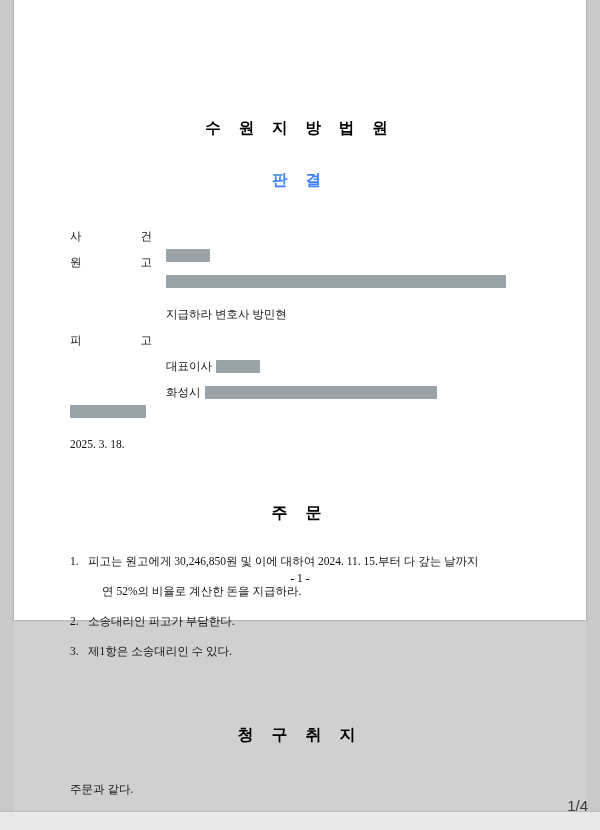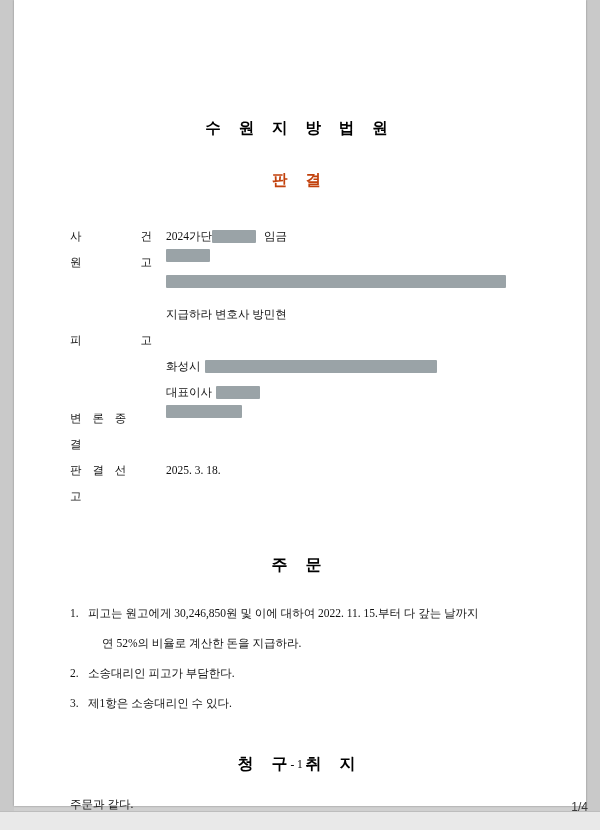--- a/index.html
+++ b/index.html
@@ -17,21 +17,21 @@
   .viewer {
     position: absolute;
     inset: 0;
     background: #d0d0d0;
   }
   .page {
     position: absolute;
     left: 14px;
     top: 0;
     width: 572px;
-    height: 806px;
+    height: 620px;
     background: #ffffff;
     box-shadow: 0 0 2px rgba(0,0,0,0.35);
   }
   .page-inner {
     position: absolute;
     left: 0;
     top: 0;
     right: 0;
     bottom: 0;
     padding: 0 56px;
@@ -45,21 +45,21 @@
     letter-spacing: 7px;
     margin-top: 118px;
     color: #000;
   }
   .doc-title {
     text-align: center;
     font-size: 15.5px;
     font-weight: bold;
     letter-spacing: 7px;
     margin-top: 31px;
-    color: #c2410c;
+    color: #3b82f6;
   }
   .meta {
     margin-top: 32px;
     font-size: 11.5px;
   }
   .meta-row {
     display: flex;
     align-items: flex-start;
     min-height: 26px;
     line-height: 26px;
@@ -116,37 +116,37 @@
     flex: 0 0 18px;
   }
   .order-text {
     flex: 1 1 auto;
   }
   .order-text .cont {
     display: block;
     padding-left: 14px;
   }
   .claim-body {
-    margin-top: 22px;
+    margin-top: 36px;
     font-size: 11.5px;
   }
   .page-number {
     position: absolute;
     left: 0;
     right: 0;
     bottom: 36px;
     text-align: center;
     font-size: 11.5px;
     color: #000;
   }
   .page-counter {
     position: absolute;
     right: 12px;
     bottom: 16px;
-    font-size: 12px;
+    font-size: 15px;
     color: #3a3a3a;
     font-family: "Liberation Sans", sans-serif;
   }
   .bottom-strip {
     position: absolute;
     left: 0;
     right: 0;
     bottom: 0;
     height: 18px;
     background: #e9e9e9;
@@ -182,26 +182,20 @@
       <div class="court-title">수 원 지 방 법 원</div>
       <div class="doc-title">판        결</div>
 
       <div class="meta">
 
         <div class="meta-row">
           <div class="meta-label">
             <span>사</span>
             <span>건</span>
           </div>
-          <div class="meta-value">
-            <span class="val-text">2024가단</span>
-            <span class="redact" style="width:44px"></span>
-            <span class="gap-sm"></span>
-            <span class="val-text">임금</span>
-          </div>
         </div>
 
         <div class="meta-row">
           <div class="meta-label">
             <span>원</span>
             <span>고</span>
           </div>
           <div class="meta-value">
             <span class="redact" style="width:44px"></span>
           </div>
@@ -222,72 +216,70 @@
         <div class="meta-row">
           <div class="meta-label">
             <span>피</span>
             <span>고</span>
           </div>
         </div>
 
         <div class="meta-row">
           <div class="meta-label"></div>
           <div class="meta-value">
+            <span class="val-text">대표이사</span>
+            <span class="redact" style="width:44px;margin-left:4px"></span>
+          </div>
+        </div>
+
+        <div class="meta-row">
+          <div class="meta-label"></div>
+          <div class="meta-value">
             <span class="val-text">화성시</span>
             <span class="redact" style="width:232px;margin-left:4px"></span>
           </div>
         </div>
 
         <div class="meta-row">
-          <div class="meta-label"></div>
-          <div class="meta-value">
-            <span class="val-text">대표이사</span>
-            <span class="redact" style="width:44px;margin-left:4px"></span>
-          </div>
-        </div>
-
-        <div class="meta-row">
-          <div class="meta-label" style="letter-spacing:4px;display:block">변 론 종 결</div>
           <div class="meta-value">
             <span class="redact" style="width:76px"></span>
           </div>
         </div>
 
         <div class="meta-row">
-          <div class="meta-label" style="letter-spacing:4px;display:block">판 결 선 고</div>
           <div class="meta-value">2025. 3. 18.</div>
         </div>
 
       </div>
 
       <div class="section-head">주        문</div>
 
       <div class="order-list">
         <div class="order-item">
           <div class="order-num">1.</div>
           <div class="order-text">
-            <span>피고는 원고에게 30,246,850원 및 이에 대하여 2022. 11. 15.부터 다 갚는 날까지</span>
+            <span>피고는 원고에게 30,246,850원 및 이에 대하여 2024. 11. 15.부터 다 갚는 날까지</span>
             <span class="cont">연 52%의 비율로 계산한 돈을 지급하라.</span>
           </div>
         </div>
         <div class="order-item">
           <div class="order-num">2.</div>
           <div class="order-text">
             <span>소송대리인 피고가 부담한다.</span>
           </div>
         </div>
         <div class="order-item">
           <div class="order-num">3.</div>
           <div class="order-text">
             <span>제1항은 소송대리인 수 있다.</span>
           </div>
         </div>
       </div>
 
-      <div class="section-head" style="margin-top:36px">청 구 취 지</div>
+      <div class="section-head" style="margin-top:59px">청 구 취 지</div>
       <div class="claim-body">주문과 같다.</div>
 
       <div class="page-number">- 1 -</div>
     </div>
   </div>
 
   <div class="page-counter">1/4</div>
   <div class="bottom-strip"></div>
 </div>
 

